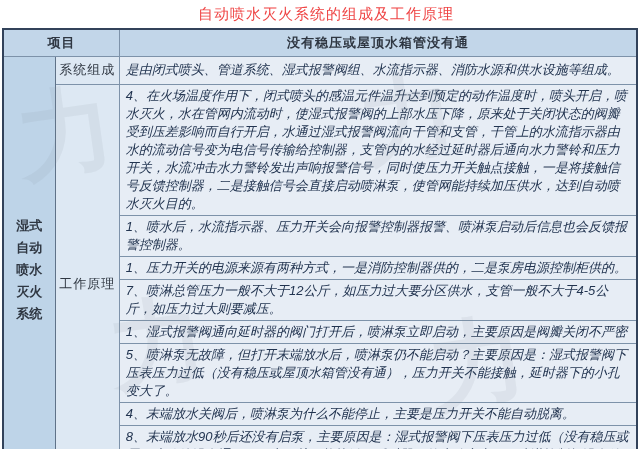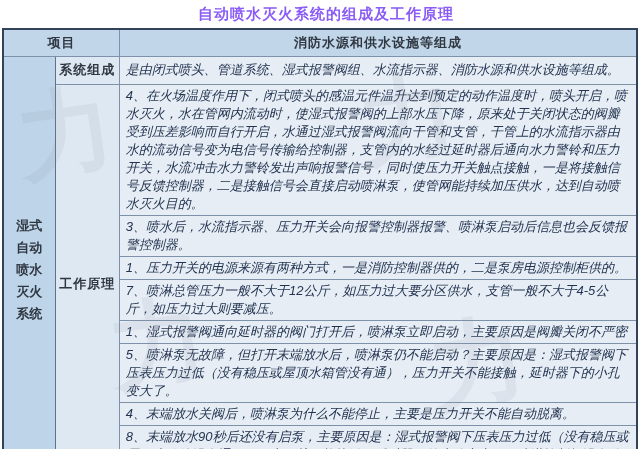--- a/index.html
+++ b/index.html
@@ -6,22 +6,22 @@
   html, body {
     width: 640px;
     background: #ffffff;
     font-family: "Liberation Sans", sans-serif;
   }
   body { height: 449px; position: relative; overflow: hidden; }
 
   .page-title {
     text-align: center;
     font-size: 15px;
-    font-weight: bold;
-    color: #8b5cf6;
+    font-weight: normal;
+    color: #ef4444;
     padding: 5px 0 4px 12px;
     letter-spacing: 1px;
   }
 
   table.main-table {
     border-collapse: collapse;
     table-layout: fixed;
     width: 636px;
     margin: 0 2px;
     border: 2px solid #32425a;
@@ -48,21 +48,21 @@
     font-weight: bold;
     text-align: center;
     padding: 0 7px;
     line-height: 22px;
     word-break: break-all;
     border-right: 1px solid #5f7288;
   }
   td.label-cell {
     background: #dde8f3;
     color: #2f3742;
-    font-weight: bold;
+    font-weight: normal;
     text-align: center;
     padding: 2px 2px;
     letter-spacing: 1px;
   }
   td.content-cell {
     background: #e7edf5;
     color: #223450;
     text-align: left;
     padding: 2px 6px;
     line-height: 18px;
@@ -98,35 +98,35 @@
 <table class="main-table">
   <colgroup>
     <col style="width:52px">
     <col style="width:64px">
     <col style="width:516px">
   </colgroup>
 
   <tbody>
       <tr>
     <th class="hdr" colspan="2">项目</th>
-    <th class="hdr">消防水源和供水设施等组成</th>
+    <th class="hdr">没有稳压或屋顶水箱管没有通</th>
   </tr>
 
   <tr class="composition-row">
     <td class="system-cell" rowspan="9">湿式自动喷水灭火系统</td>
     <td class="label-cell">系统组成</td>
     <td class="content-cell">是由闭式喷头、管道系统、湿式报警阀组、水流指示器、消防水源和供水设施等组成。</td>
   </tr>
 
   <tr>
     <td class="label-cell" rowspan="8">工作原理</td>
     <td class="content-cell">4、在火场温度作用下，闭式喷头的感温元件温升达到预定的动作温度时，喷头开启，喷水灭火，水在管网内流动时，使湿式报警阀的上部水压下降，原来处于关闭状态的阀瓣受到压差影响而自行开启，水通过湿式报警阀流向干管和支管，干管上的水流指示器由水的流动信号变为电信号传输给控制器，支管内的水经过延时器后通向水力警铃和压力开关，水流冲击水力警铃发出声响报警信号，同时使压力开关触点接触，一是将接触信号反馈控制器，二是接触信号会直接启动喷淋泵，使管网能持续加压供水，达到自动喷水灭火目的。</td>
   </tr>
   <tr>
-    <td class="content-cell">3、喷水后，水流指示器、压力开关会向报警控制器报警、喷淋泵启动后信息也会反馈报警控制器。</td>
+    <td class="content-cell">1、喷水后，水流指示器、压力开关会向报警控制器报警、喷淋泵启动后信息也会反馈报警控制器。</td>
   </tr>
   <tr>
     <td class="content-cell">1、压力开关的电源来源有两种方式，一是消防控制器供的，二是泵房电源控制柜供的。</td>
   </tr>
   <tr>
     <td class="content-cell">7、喷淋总管压力一般不大于12公斤，如压力过大要分区供水，支管一般不大于4-5公斤，如压力过大则要减压。</td>
   </tr>
   <tr>
     <td class="content-cell">1、湿式报警阀通向延时器的阀门打开后，喷淋泵立即启动，主要原因是阀瓣关闭不严密</td>
   </tr>

